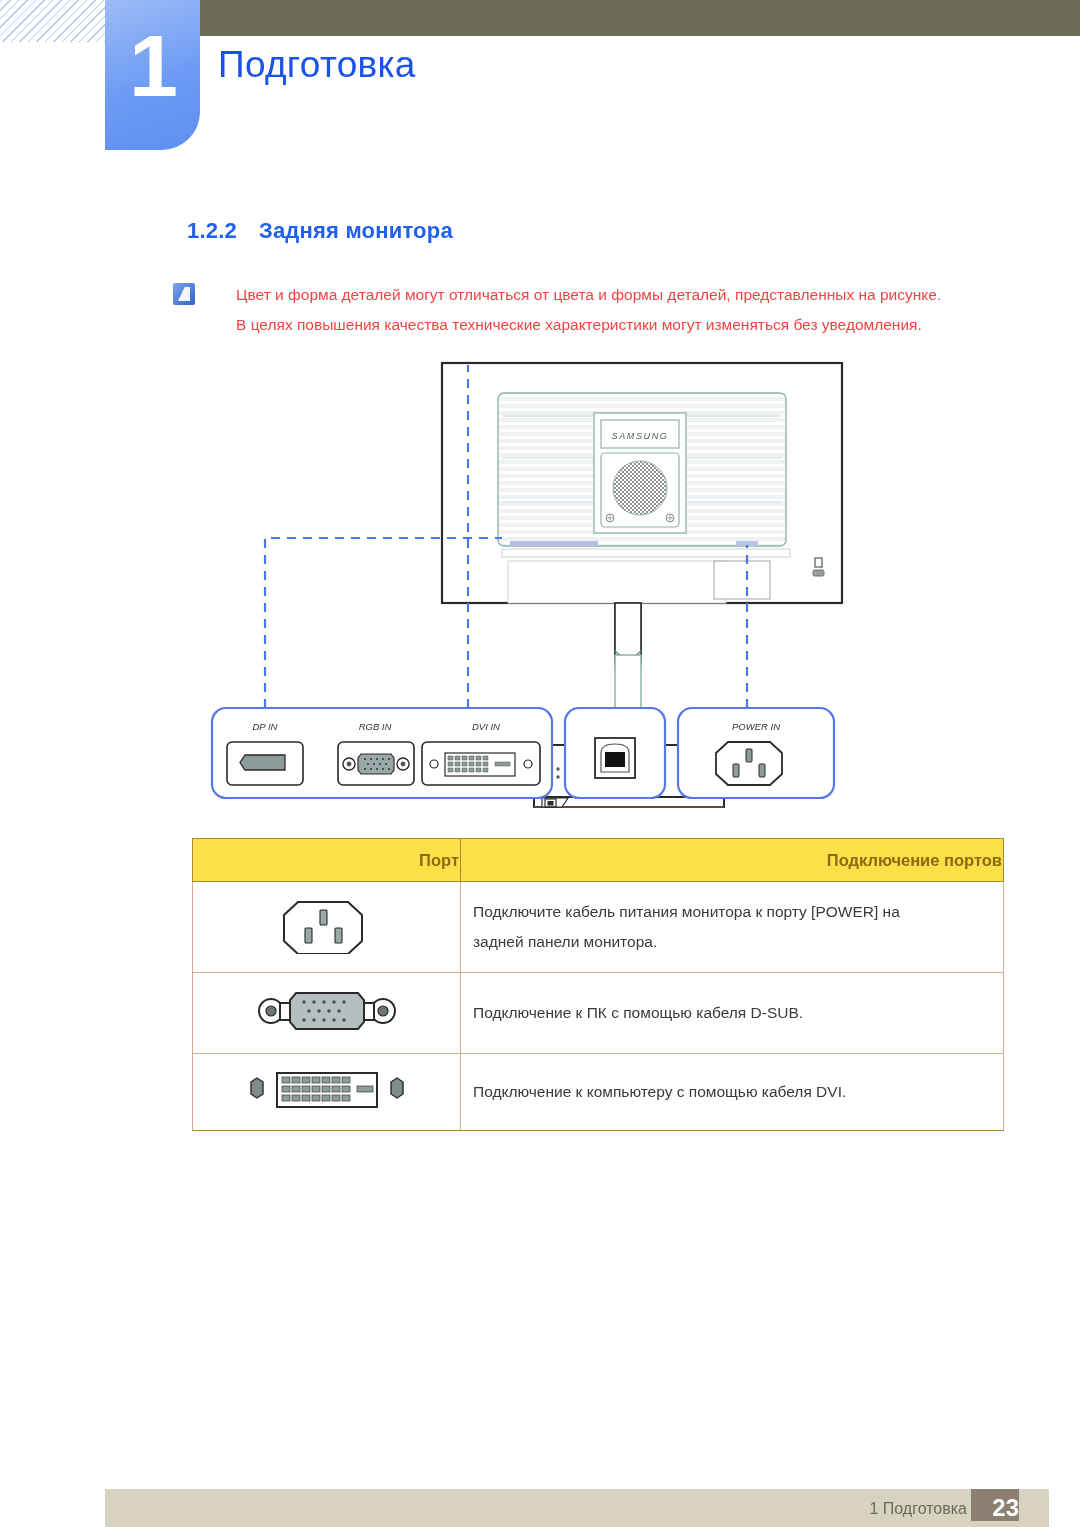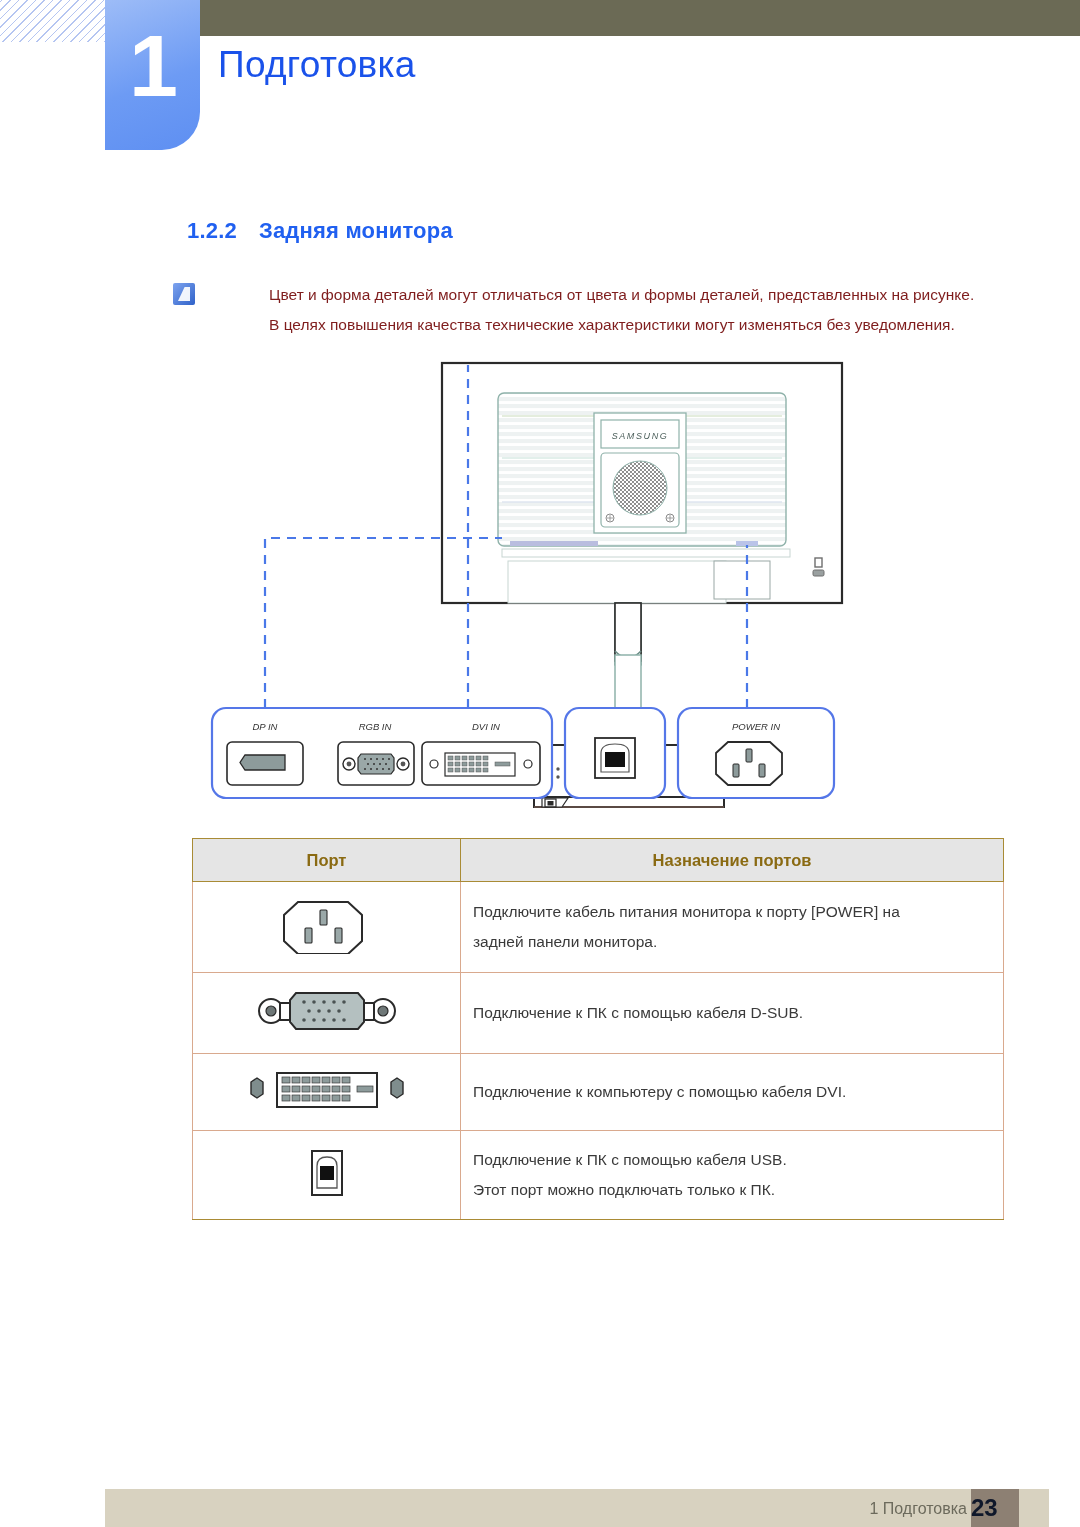--- a/index.html
+++ b/index.html
@@ -84,49 +84,49 @@
   .note-icon::after {
     content: "";
     position: absolute;
     left: 5px; top: 4px;
     width: 12px; height: 14px;
     background: #ffffff;
     clip-path: polygon(0 100%, 55% 0, 100% 0, 100% 100%);
     opacity: .92;
   }
   .note-lines {
-    margin-left: 96px;
+    margin-left: 63px;
     font-size: 15.5px;
-    color: #7f1d1d;
+    color: #ef4444;
     line-height: 30px;
   }
 
   
   .illus {
     position: absolute;
     left: 190px; top: 355px;
     width: 700px; height: 470px; font-style: italic;
   }
 
   
   .port-table {
     position: absolute;
     left: 192px; top: 838px;
     width: 812px;
     border-collapse: collapse;
     table-layout: fixed;
   }
   .port-table th {
-    background: #e5e5e5;
+    background: #fde047;
     border: 1px solid #a98b35;
     color: #8a6a12;
     font-size: 16.5px;
     font-weight: bold;
     height: 40px;
-    text-align: center;
+    text-align: right;
   }
   .port-table th.col-port   { width: 265px; }
   .port-table td {
     border: 1px solid #d9a98e;
     font-size: 15.5px;
     color: #3a3a3a;
     vertical-align: middle;
     padding: 12px 0;
   }
   .port-table td.icon-cell {
@@ -150,26 +150,26 @@
   .footer-text {
     position: absolute;
     right: 113px; top: 1500px;
     font-size: 16px;
     color: #6c6a5c;
     text-align: center;
   }
   .footer-page {
     position: absolute;
     left: 971px; top: 1489px;
-    width: 48px; height: 38px;
+    width: 48px; height: 32px;
     background: #8d8073;
-    color: #0f172a;
+    color: #ffffff;
     font-size: 24px;
     font-weight: bold;
-    text-align: left;
+    text-align: right;
     line-height: 38px;
   }
 </style>
 </head>
 <body>
 
 <div class="hatch"></div>
 <div class="olive-bar"></div>
 <div class="chapter-tab">1</div>
 <div class="chapter-title">Подготовка</div>
@@ -342,21 +342,21 @@
       <rect x="569" y="409" width="6" height="13" rx="1" fill="#8d9b9b" stroke="#2a2a2a" stroke-width="1"></rect>
     </g>
   </g>
 </svg>
 </div>
 
 <table class="port-table">
   <thead>
     <tr>
       <th class="col-port">Порт</th>
-      <th>Назначение портов</th>
+      <th>Подключение портов</th>
     </tr>
   </thead>
   <tbody>
 
     <tr>
       <td class="icon-cell">
         <svg width="90" height="58" viewBox="0 0 90 58">
           <path d="M16 6 h50 l14 13 v26 l-14 13 h-50 l-14 -13 v-26 Z" fill="#ffffff" stroke="#2a2a2a" stroke-width="2"></path>
           <rect x="38" y="14" width="7" height="15" rx="1" fill="#9aa8a8" stroke="#2a2a2a" stroke-width="1.1"></rect>
           <rect x="23" y="32" width="7" height="15" rx="1" fill="#9aa8a8" stroke="#2a2a2a" stroke-width="1.1"></rect>
@@ -432,31 +432,18 @@
             <rect x="120" y="18" width="16" height="6"></rect>
           </g>
         </svg>
       </td>
       <td class="desc-cell">
         <p>Подключение к компьютеру с помощью кабеля DVI.</p>
       </td>
     </tr>
 
 
-    <tr>
-      <td class="icon-cell">
-        <svg width="56" height="56" viewBox="0 0 56 56">
-          <rect x="13" y="6" width="30" height="44" fill="#ffffff" stroke="#2a2a2a" stroke-width="2"></rect>
-          <path d="M18 21 q0 -9 10 -9 q10 0 10 9 v22 h-20 Z" fill="#ffffff" stroke="#555" stroke-width="1.3"></path>
-          <rect x="21" y="21" width="14" height="14" fill="#111"></rect>
-        </svg>
-      </td>
-      <td class="desc-cell">
-        <p>Подключение к ПК с помощью кабеля USB.</p>
-        <p>Этот порт можно подключать только к ПК.</p>
-      </td>
-    </tr>
   </tbody>
 </table>
 
 <div class="footer-bar"></div>
 <div class="footer-text">1 Подготовка</div>
 <div class="footer-page">23</div>
 
 </body></html>

